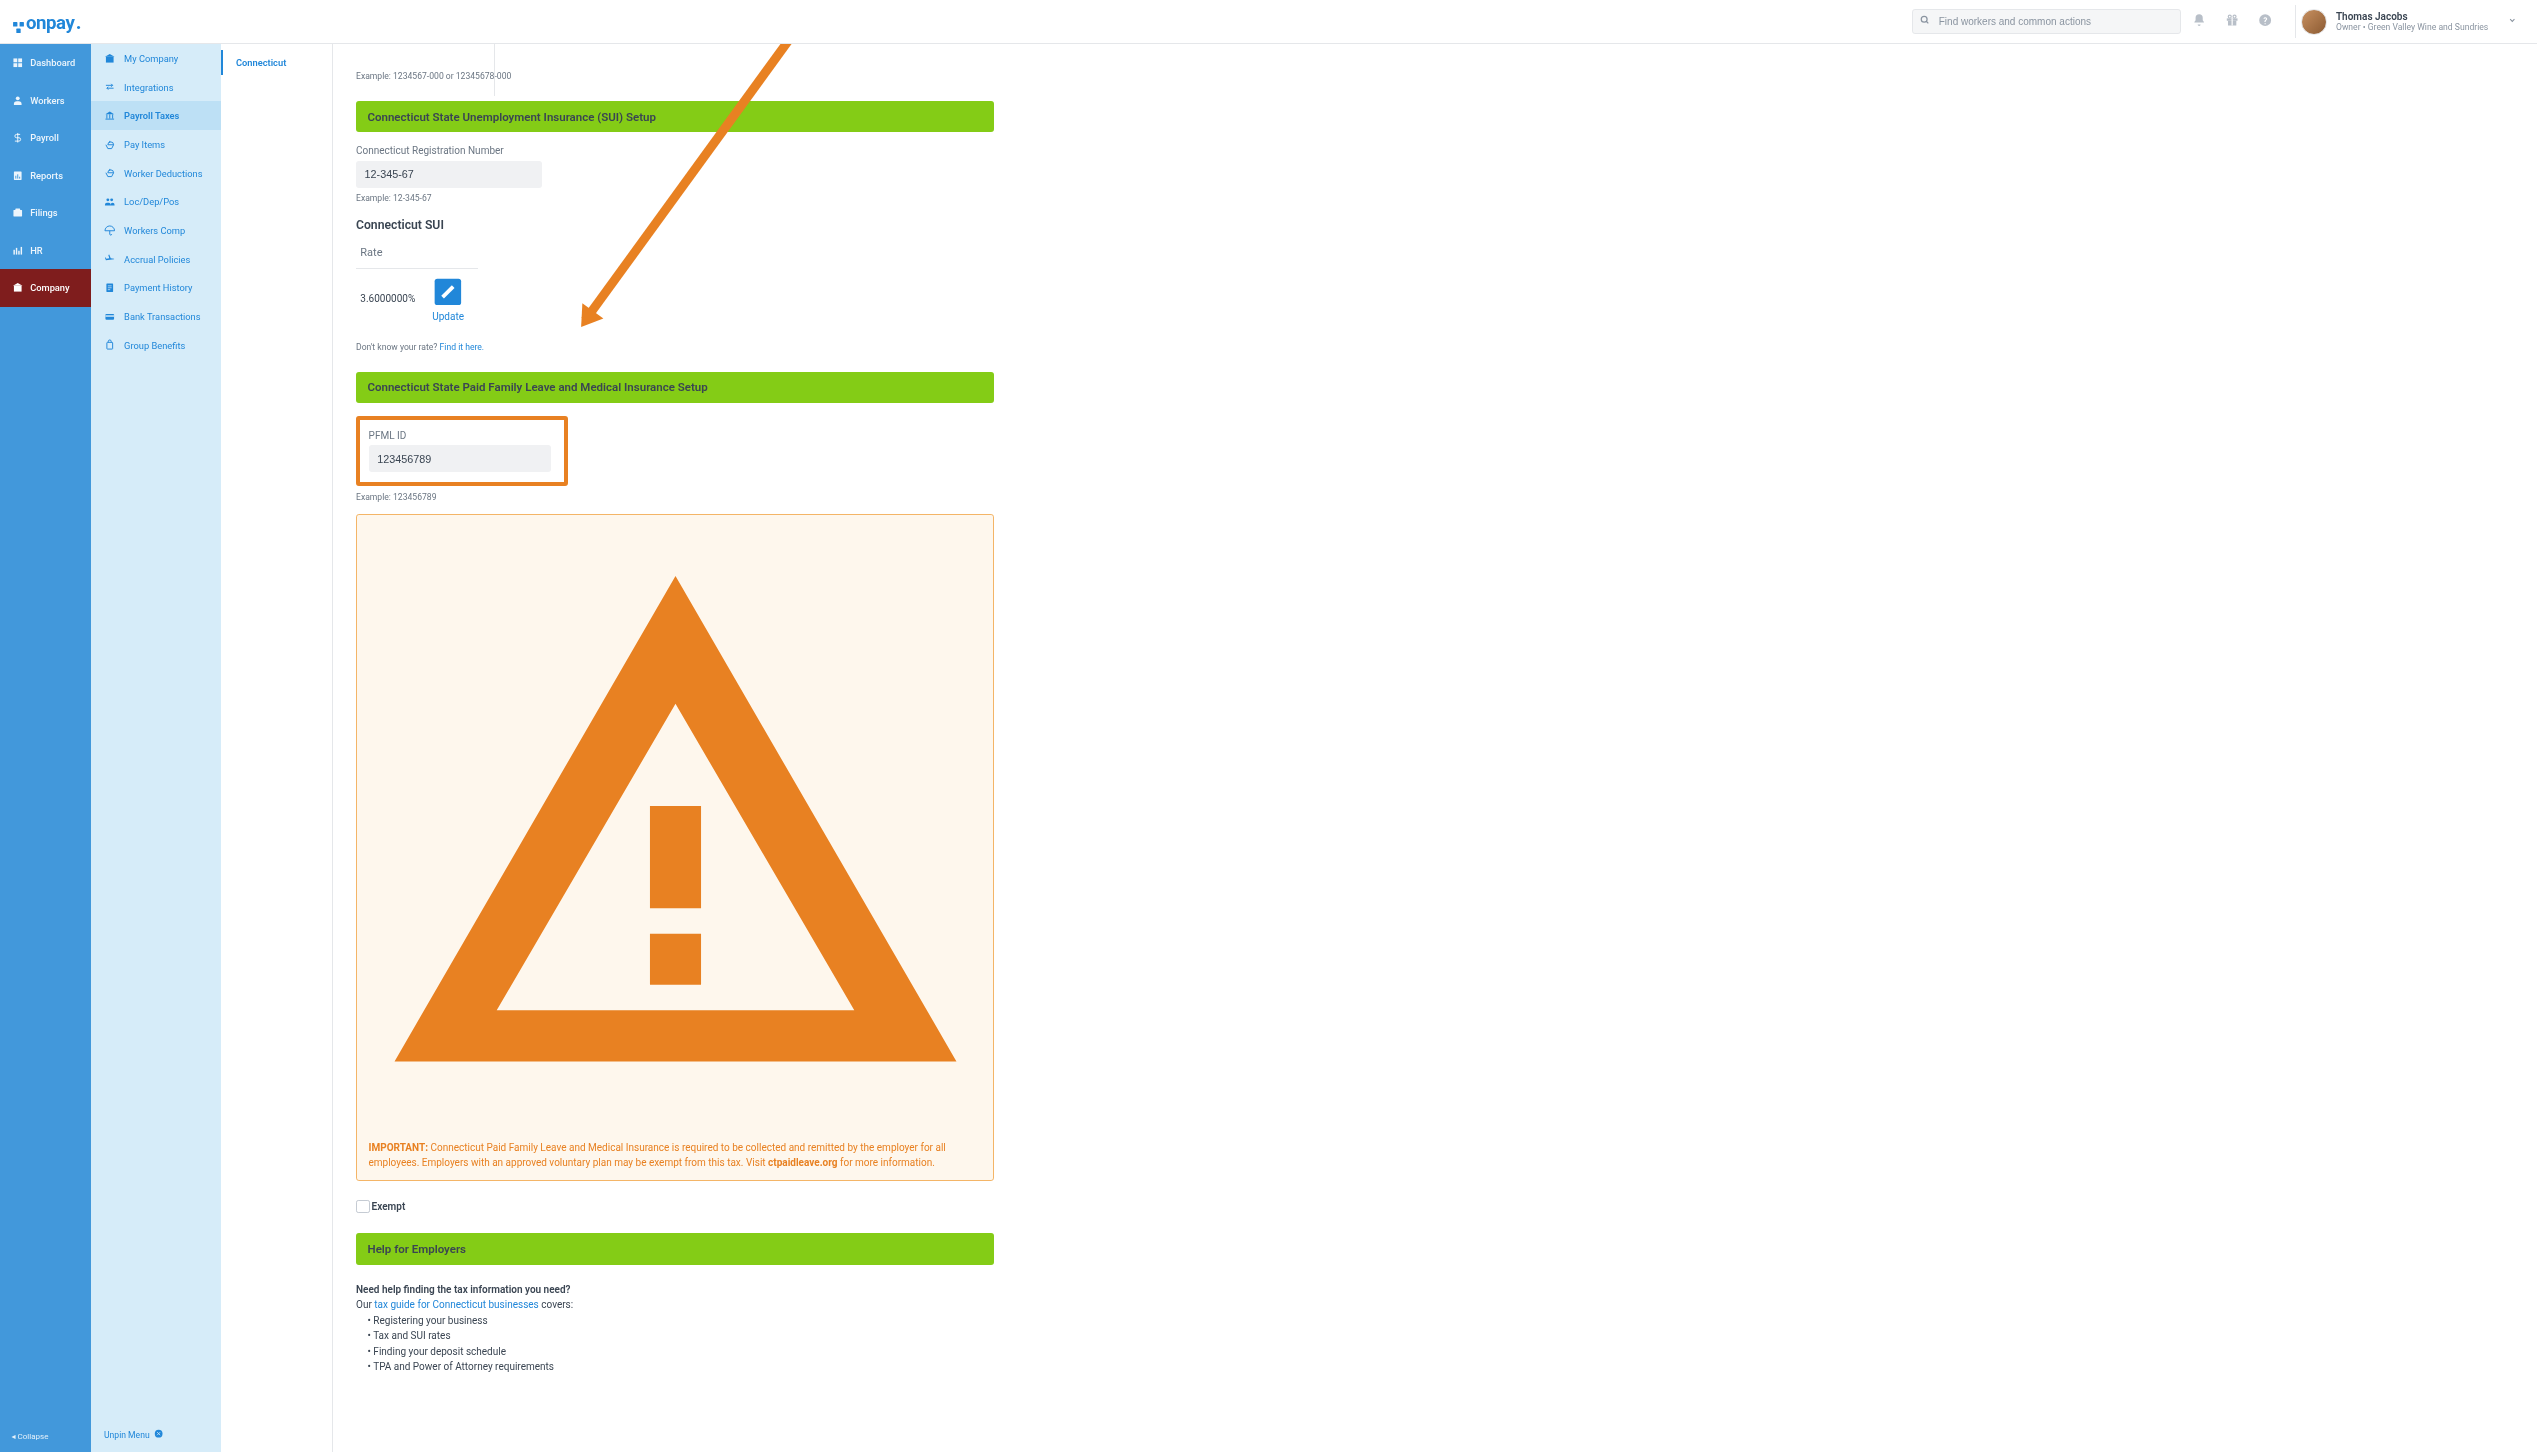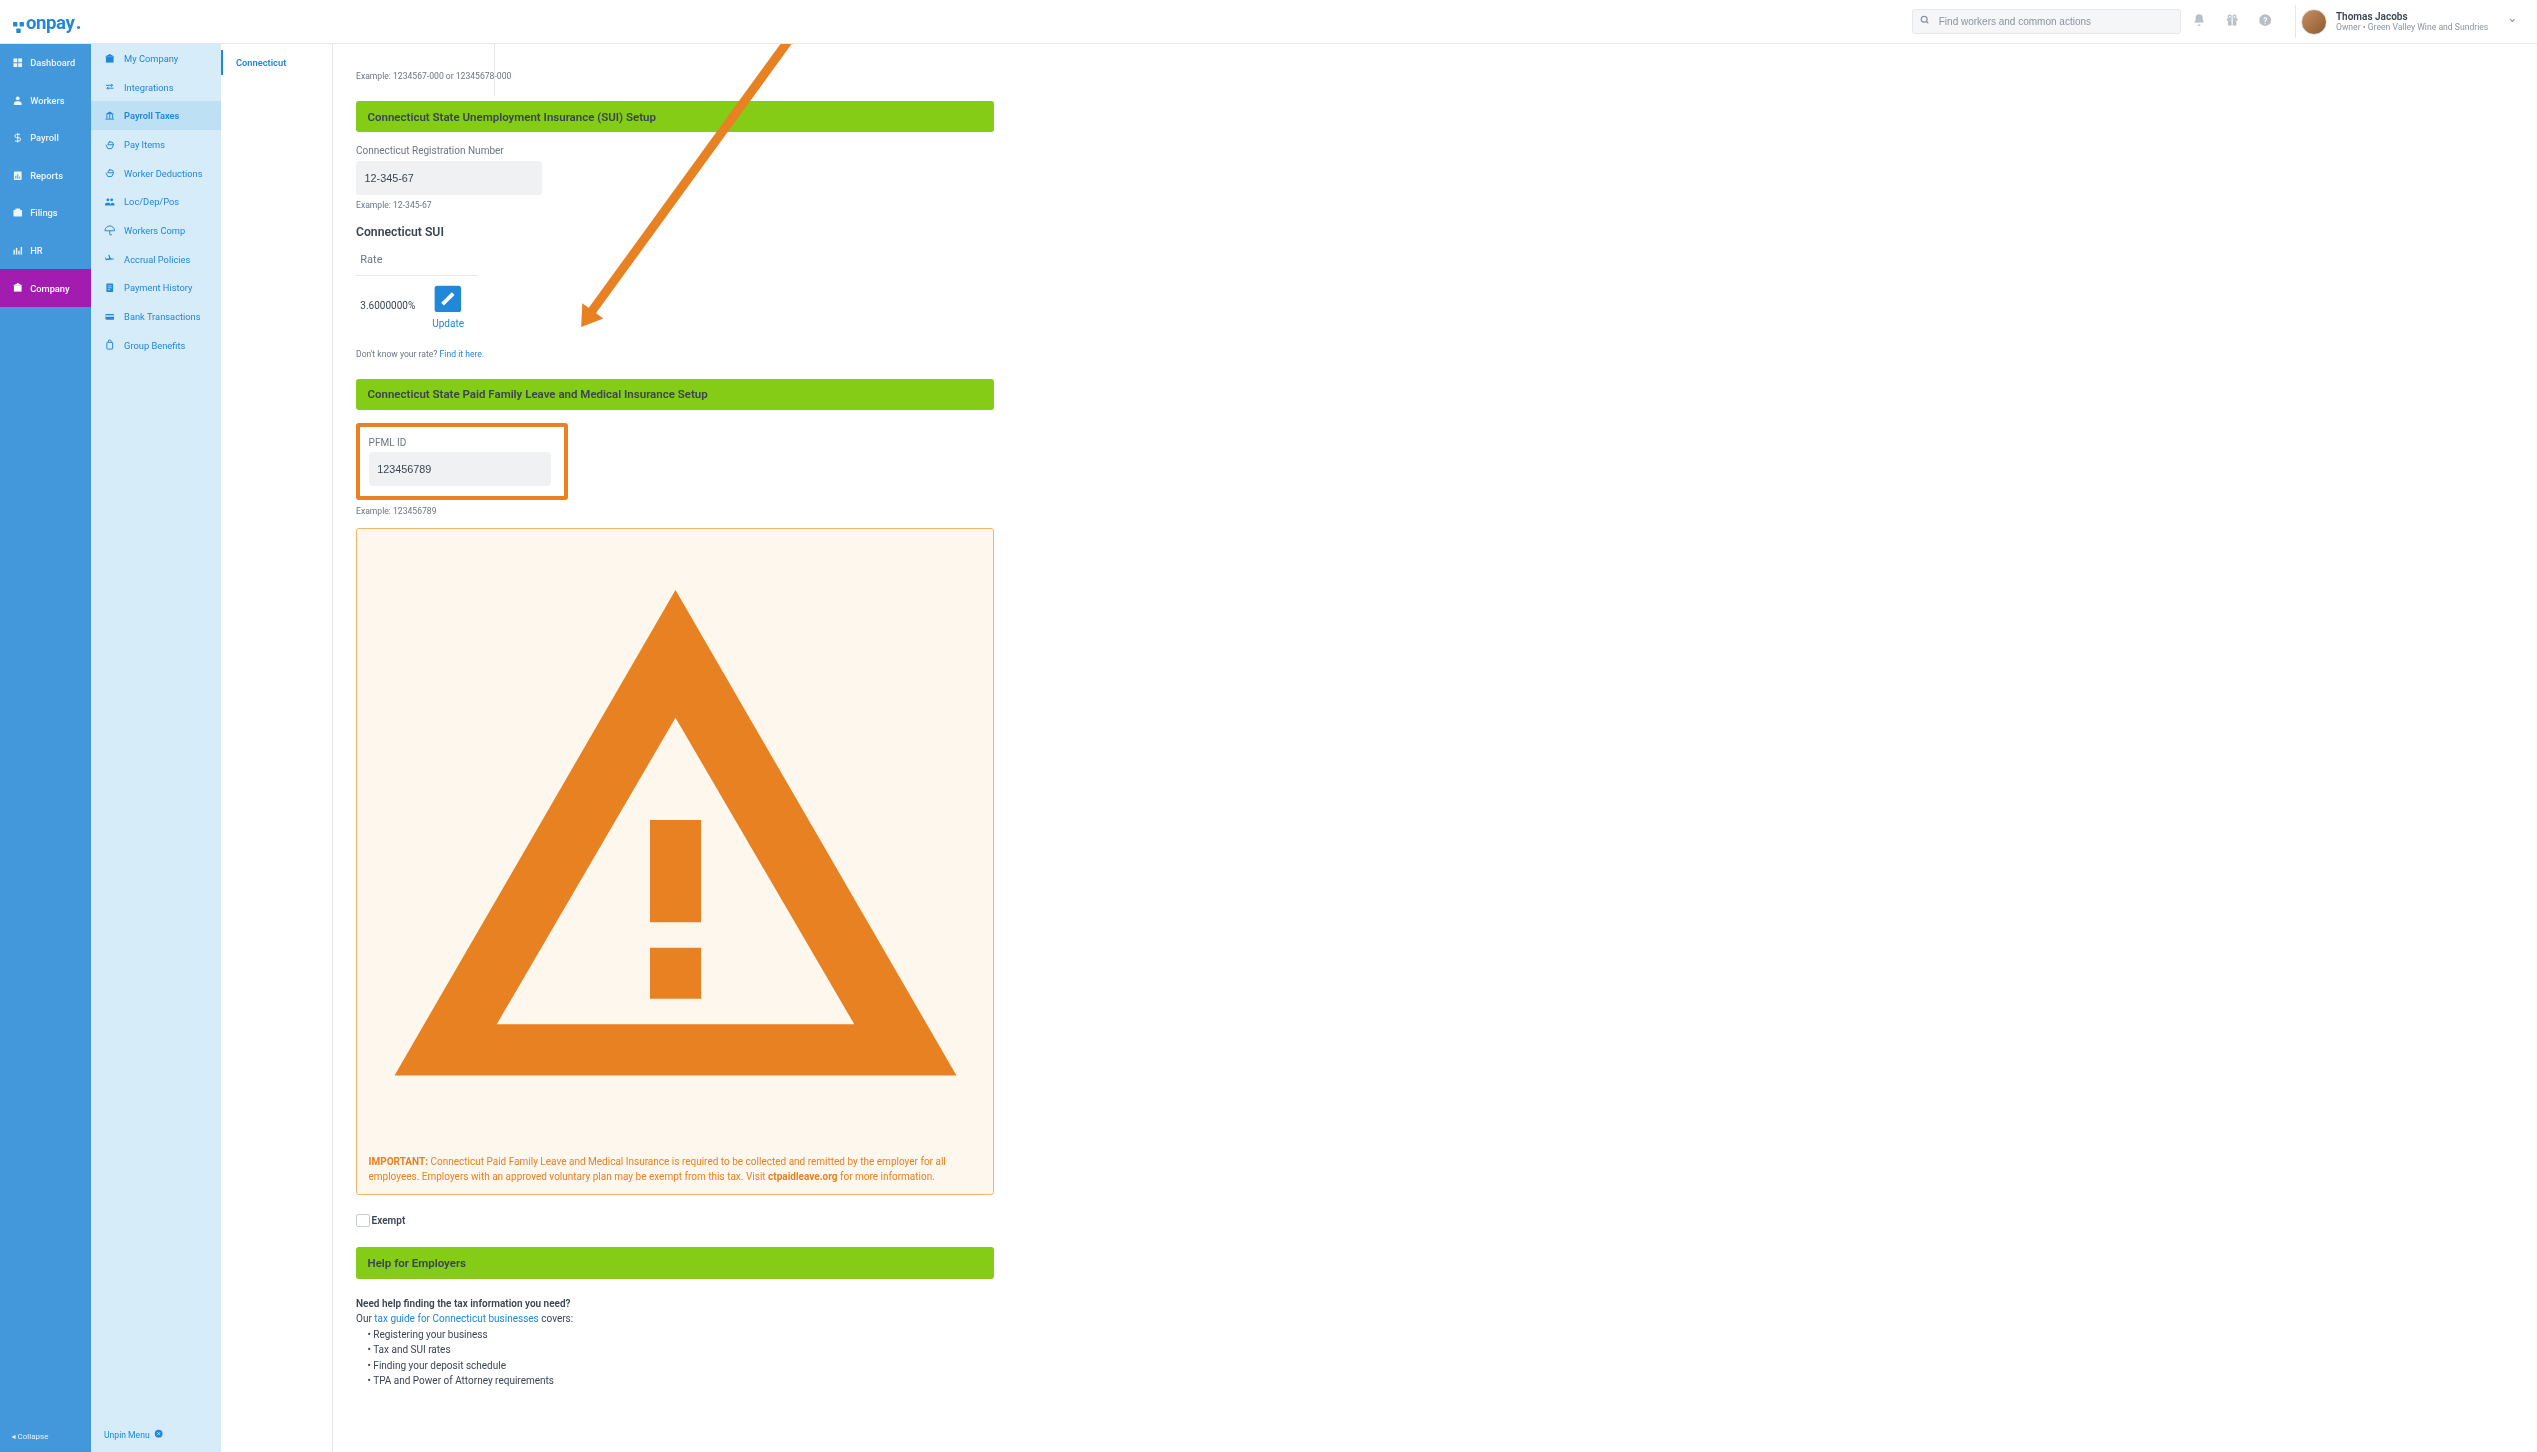--- a/index.html
+++ b/index.html
@@ -25,21 +25,21 @@
     .user-name { font-size: 10px; font-weight: 600; color: #3a4552; }
     .user-role { font-size: 8.6px; color: #8a94a0; }
     .chevron-down { color: #8a94a0; margin-left: 11.5px; font-size: 8.6px; }
     
     
     .layout { display: flex; height: calc(100vh - 44px); }
     
     
     .sidebar-primary { width: 91px; background: #4298db; display: flex; flex-direction: column; color: #fff; flex-shrink: 0; }
     .nav-item { display: flex; align-items: center; gap: 7.2px; padding: 13px 11.5px; color: rgba(255,255,255,0.9); font-size: 9.3px; font-weight: 500; cursor: pointer; position: relative; }
-    .nav-item.active { background: #a21caf; color: #fff; align-items: flex-end; }
+    .nav-item.active { background: #7f1d1d; color: #fff; }
     .nav-item.active::after { content: ''; position: absolute; right: -5.7px; top: 50%; transform: translateY(-50%); width: 0; height: 0; border-top: 5.7px solid transparent; border-bottom: 5.7px solid transparent; border-right: 5.7px solid #d6ecf9; }
     .nav-icon { width: 11.5px; height: 11.5px; display: inline-flex; align-items: center; justify-content: center; }
     .collapse-btn { margin-top: auto; padding: 11.5px; font-size: 8px; color: rgba(255,255,255,0.85); cursor: pointer; }
     
     
     .sidebar-secondary { width: 130px; background: #d6ecf9; display: flex; flex-direction: column; flex-shrink: 0; }
     .sub-item { display: flex; align-items: center; gap: 8.6px; padding: 8.6px 13px; color: #2187d9; font-size: 9.3px; cursor: pointer; position: relative; }
     .sub-item.active { background: #bde0f5; font-weight: 600; }
     .sub-item.active::after { content: ''; position: absolute; right: -5.7px; top: 50%; transform: translateY(-50%); width: 0; height: 0; border-top: 5.7px solid transparent; border-bottom: 5.7px solid transparent; border-right: 5.7px solid #fff; }
     .sub-icon { width: 11.5px; height: 11.5px; display: inline-flex; color: #2187d9; }
@@ -52,21 +52,21 @@
     
     .main { flex: 1; background: #fff; padding: 0 23px 29px 23px; overflow-y: auto; position: relative; }
     .content-wrapper { max-width: 638px; margin-left: 0; }
     .vertical-divider { position: absolute; left: 161px; top: 0; width: 0.7px; height: 52px; background: #e5e7ea; }
     
     .example-text { font-size: 8.6px; color: #6b7683; margin-top: 5.7px; }
     
     .section-header { background: #84cc16; padding: 8.6px 11.5px; border-radius: 2.9px; font-size: 11.5px; font-weight: 600; color: #3a4552; margin-top: 20px; }
     
     .field-label { font-size: 10px; color: #6b7683; margin-top: 13px; margin-bottom: 4.3px; }
-    .field-input { width: 186px; height: 34px; background: #f0f1f3; border: none; border-radius: 2.9px; padding: 0 8.6px; font-size: 10.8px; color: #3a4552; }
+    .field-input { width: 186px; height: 27px; background: #f0f1f3; border: none; border-radius: 2.9px; padding: 0 8.6px; font-size: 10.8px; color: #3a4552; }
     
     .sui-title { font-size: 12.2px; font-weight: 600; color: #3a4552; margin-top: 14.3px; }
     .rate-table { margin-top: 8.6px; border-bottom: 0.7px solid #e5e7ea; padding-bottom: 2.9px; width: 122px; }
     .rate-header { font-size: 11px; color: #6b7683; padding: 5.7px 4.3px; }
     .rate-row { display: flex; align-items: center; gap: 17px; padding: 7.2px 4.3px 10px; }
     .rate-value { font-size: 10px; color: #3a4552; }
     .update-link { color: #2187d9; font-size: 10px; display: flex; flex-direction: column; gap: 1.4px; cursor: pointer; }
     .update-icon { font-size: 8.6px; }
     
     .help-text { font-size: 8.6px; color: #6b7683; margin-top: 10px; }

